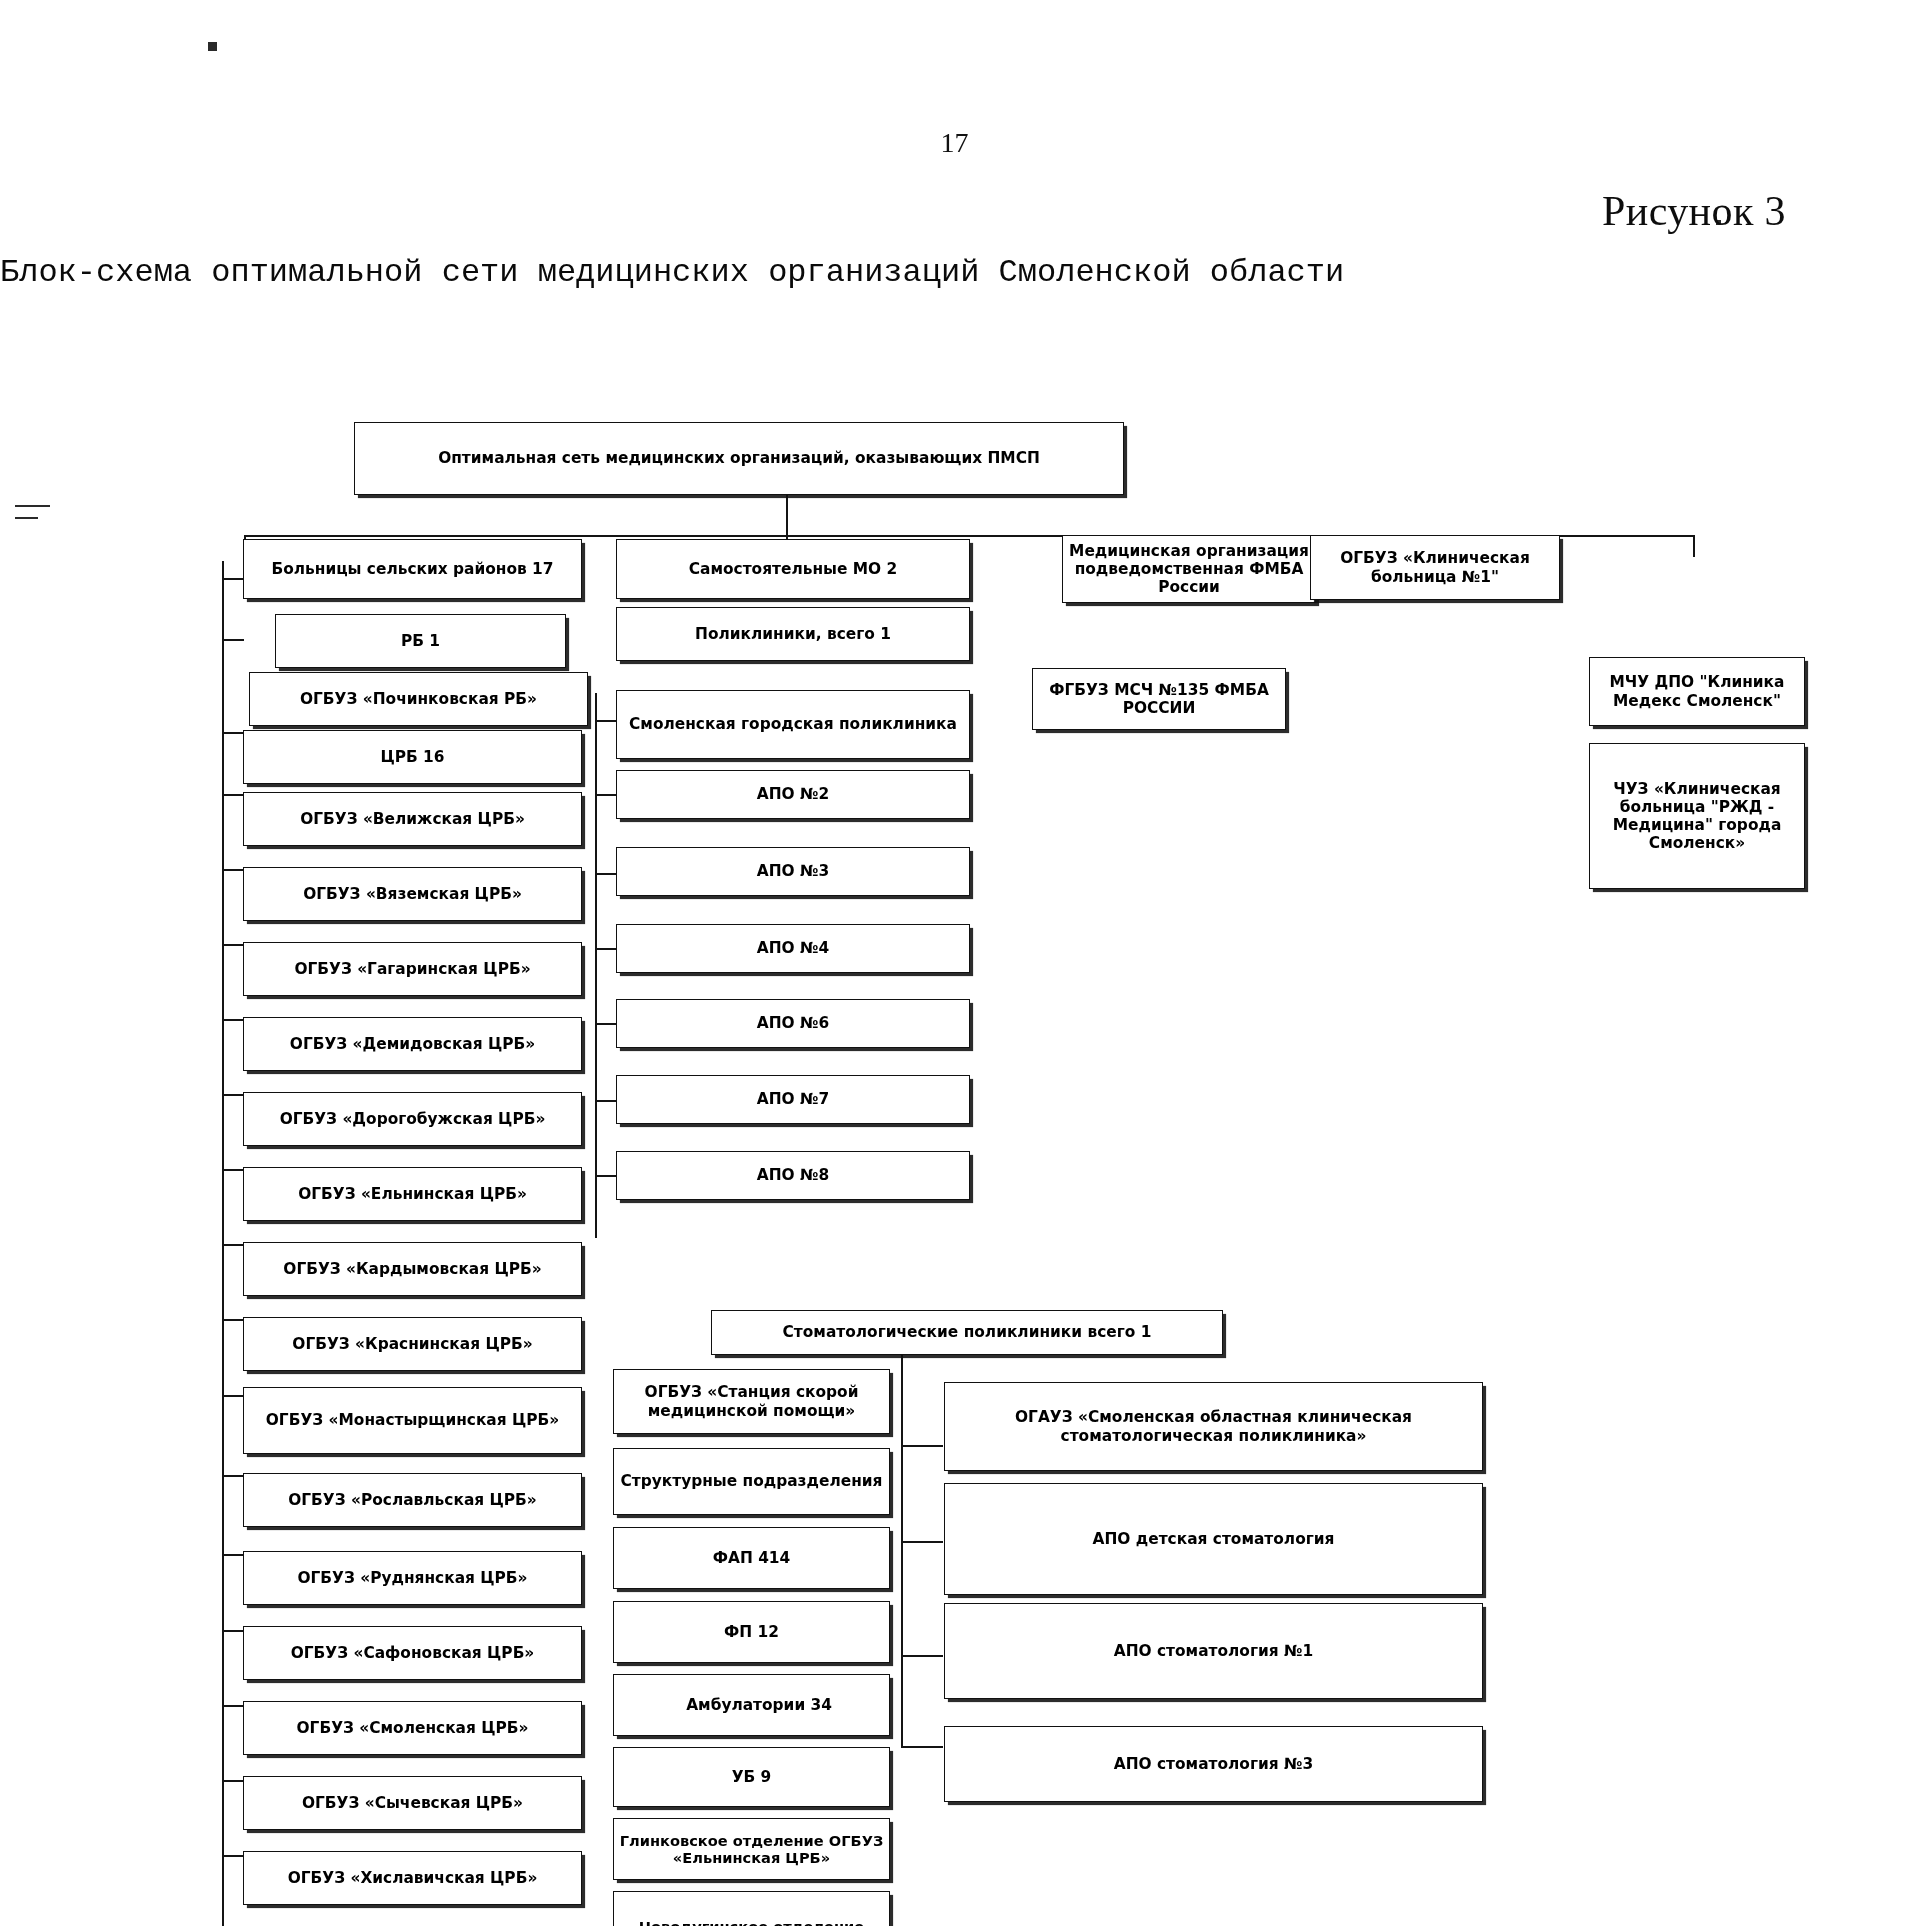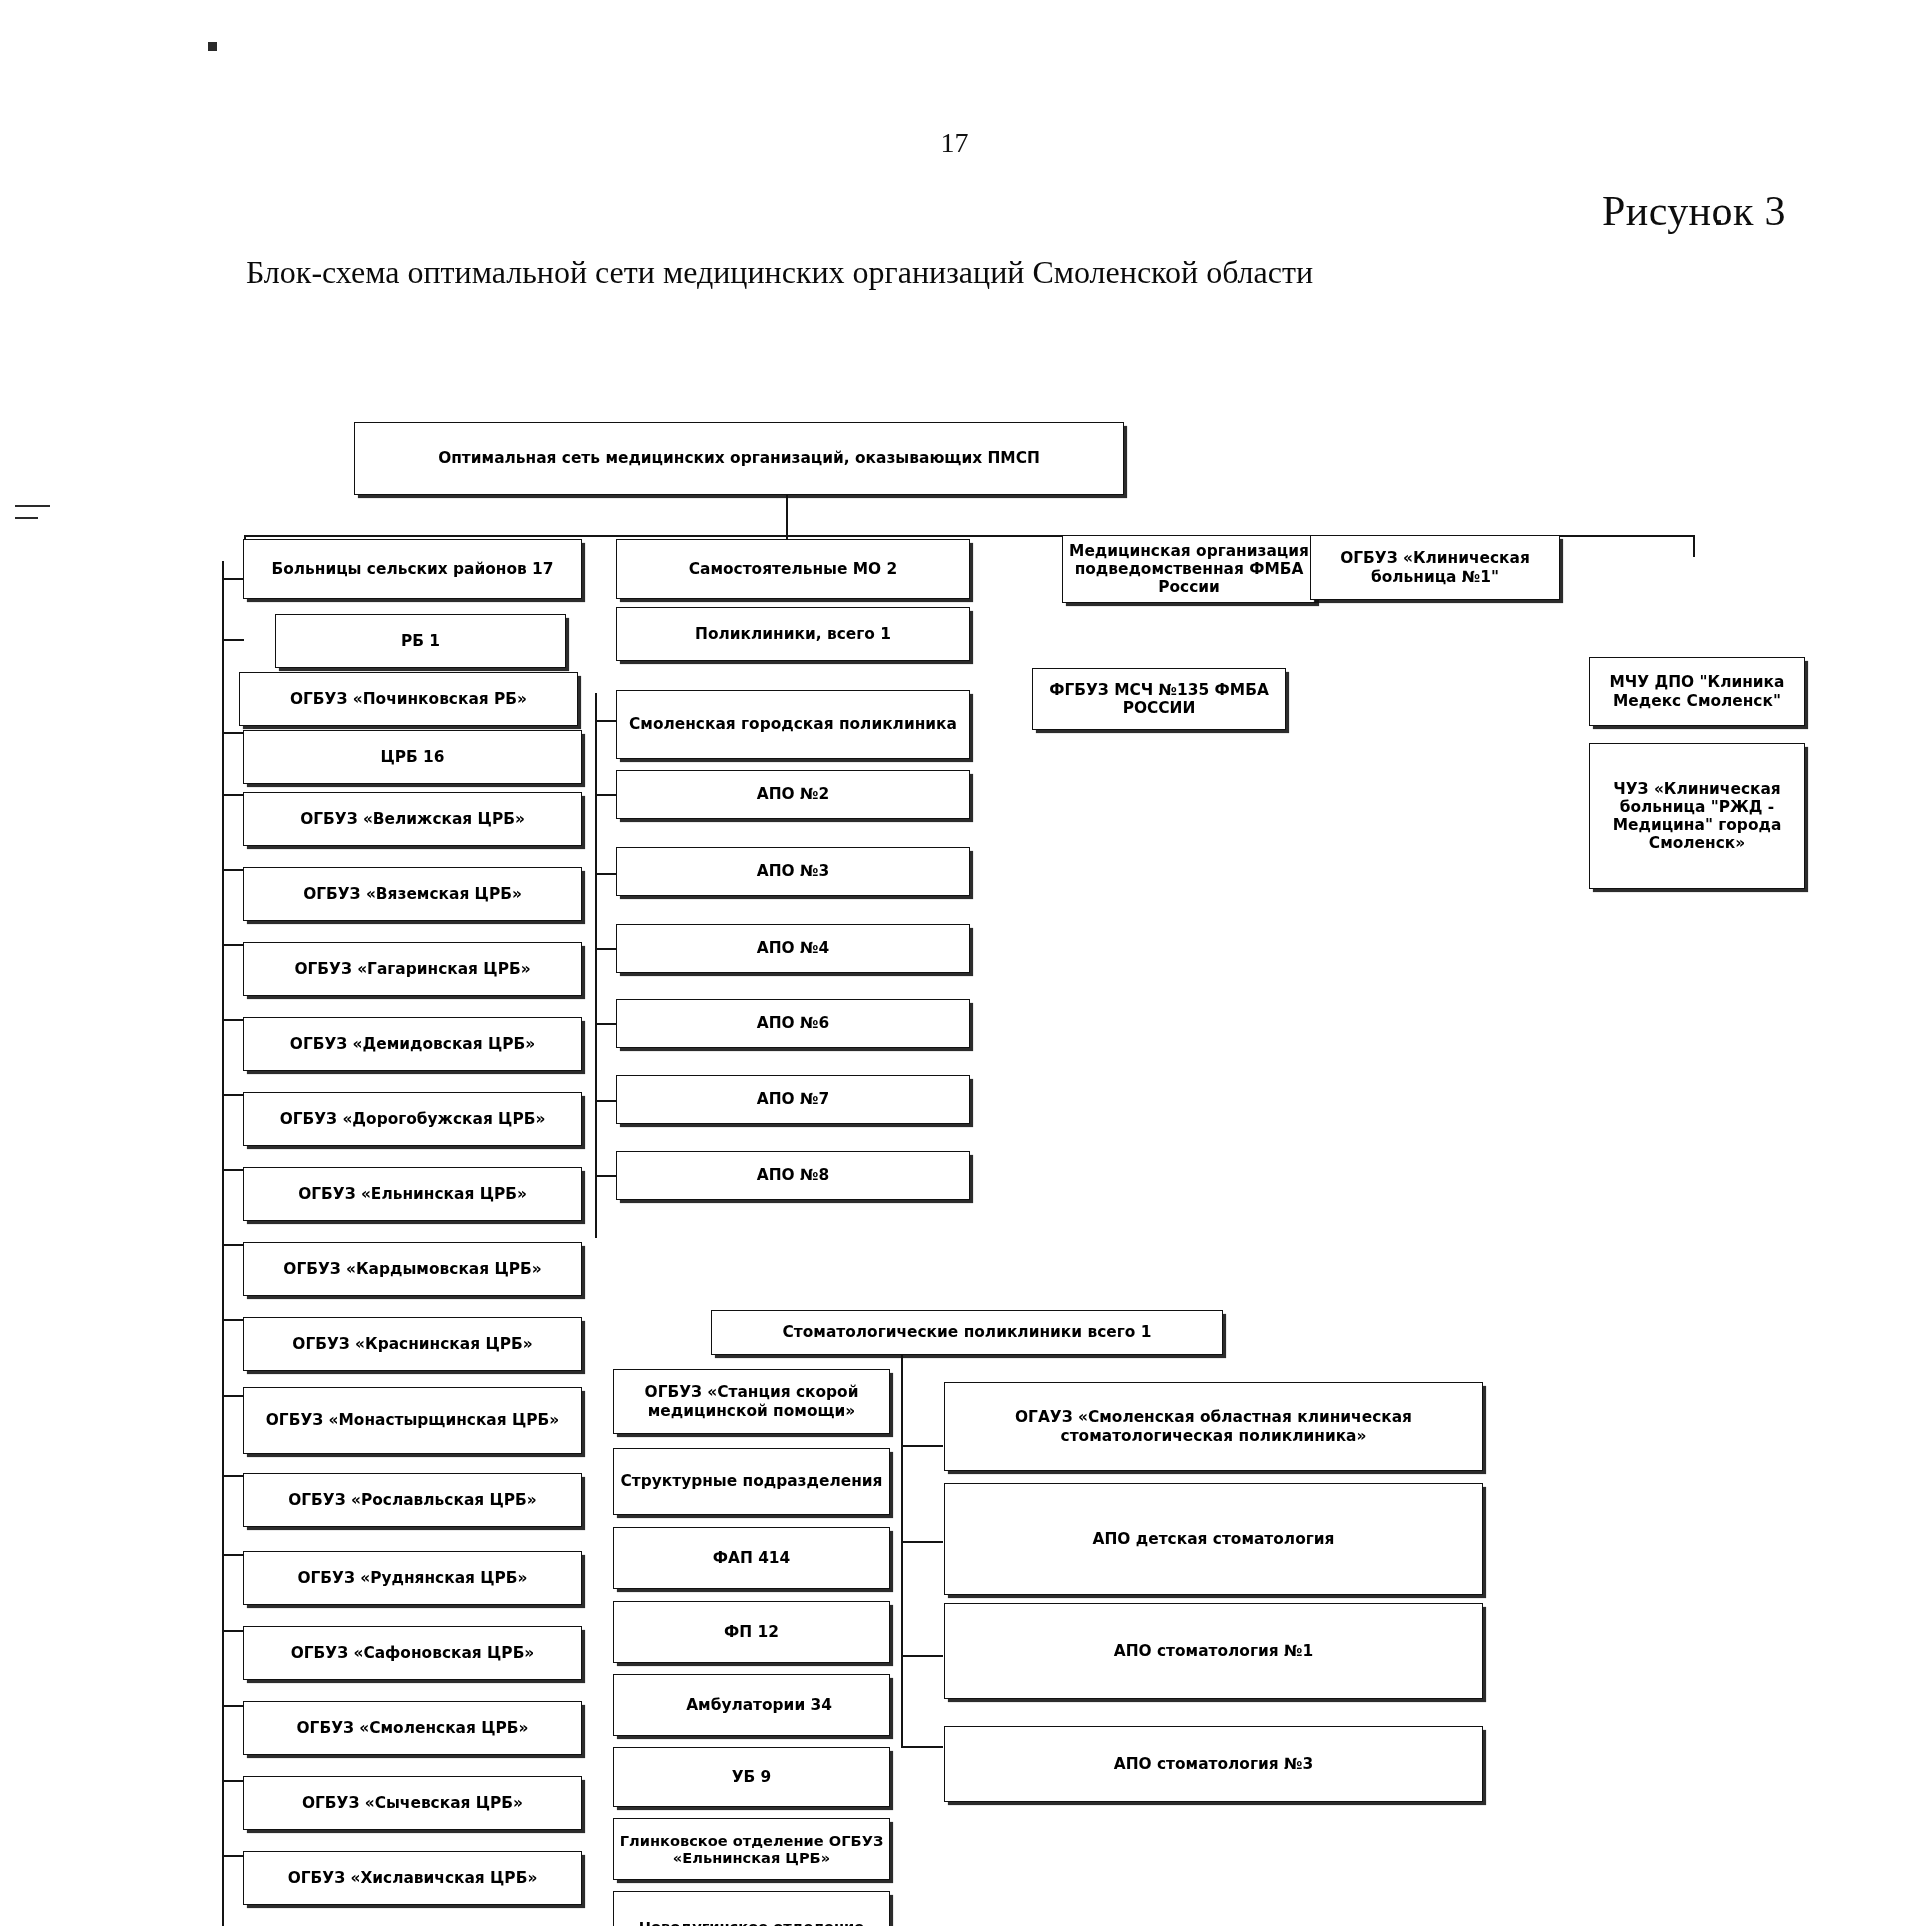--- a/index.html
+++ b/index.html
@@ -10,22 +10,22 @@
   
   .page{position:absolute;left:0;top:0;width:1909px;height:2704px;background:#fff;overflow:hidden;}
 
   .page-number{position:absolute;left:0;top:127px;width:1909px;text-align:center;
                font-family:"Liberation Serif",serif;font-size:28px;color:#111;}
 
   .figure-label{position:absolute;right:123px;top:187px;
                 font-family:"Liberation Serif",serif;font-size:42px;color:#0d0d0d;
                 letter-spacing:0.4px;}
 
-  .figure-title{position:absolute;left:0;top:254px;width:1559px;text-align:center;
-                font-family:Liberation Serif, serif;font-size:32px;color:#0a0a0a;}
+  .figure-title{position:absolute;left:0;top:254px;width:1559px;text-align:left;
+                font-family:Liberation Mono, monospace;font-size:32px;color:#0a0a0a;}
 
   .page-edge{position:absolute;left:0;top:0;width:1909px;height:2704px;pointer-events:none;}
   .speck{position:absolute;background:#2a2a2a;}
 
   
   .node{position:absolute;box-sizing:border-box;background:#ffffff;
         border:1.9px solid #111111;
         box-shadow:3.5px 3.5px 0 -0.4px rgba(15,15,15,.88);
         display:flex;align-items:center;justify-content:center;text-align:center;
         font-family:"DejaVu Sans",sans-serif;font-weight:700;color:#000;
@@ -114,21 +114,21 @@
     <span>Оптимальная сеть медицинских организаций, оказывающих ПМСП</span>
   </div>
 
   <div class="node n-head" style="left:243px;top:539px;width:339px;height:60px;">
     <span>Больницы сельских районов 17</span>
   </div>
 
   <div class="node n-item" style="left:243px;top:614px;width:291px;height:54px;margin-left:32px;">
     <span>РБ  1</span>
     </div>
-  <div class="node n-item" style="left:239px;top:672px;width:339px;height:54px;">
+  <div class="node n-item" style="left:249px;top:672px;width:339px;height:54px;">
     <span>ОГБУЗ «Починковская РБ»</span>
     </div>
   <div class="node n-item" style="left:243px;top:730px;width:339px;height:54px;">
     <span>ЦРБ 16</span>
     </div>
   <div class="node n-item" style="left:243px;top:792px;width:339px;height:54px;">
     <span>ОГБУЗ «Велижская ЦРБ»</span>
     </div>
   <div class="node n-item" style="left:243px;top:867px;width:339px;height:54px;">
     <span>ОГБУЗ «Вяземская ЦРБ»</span>

